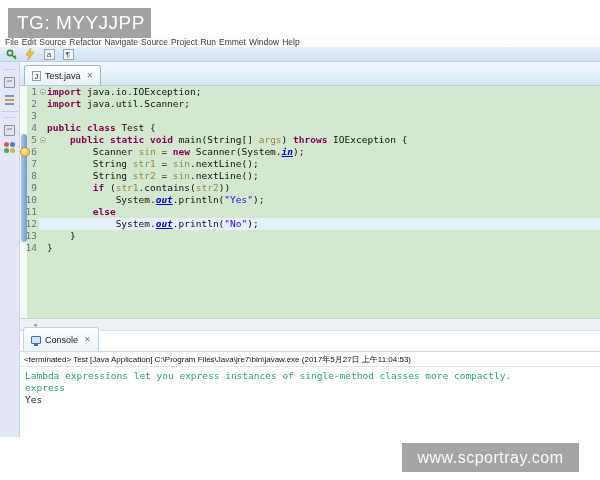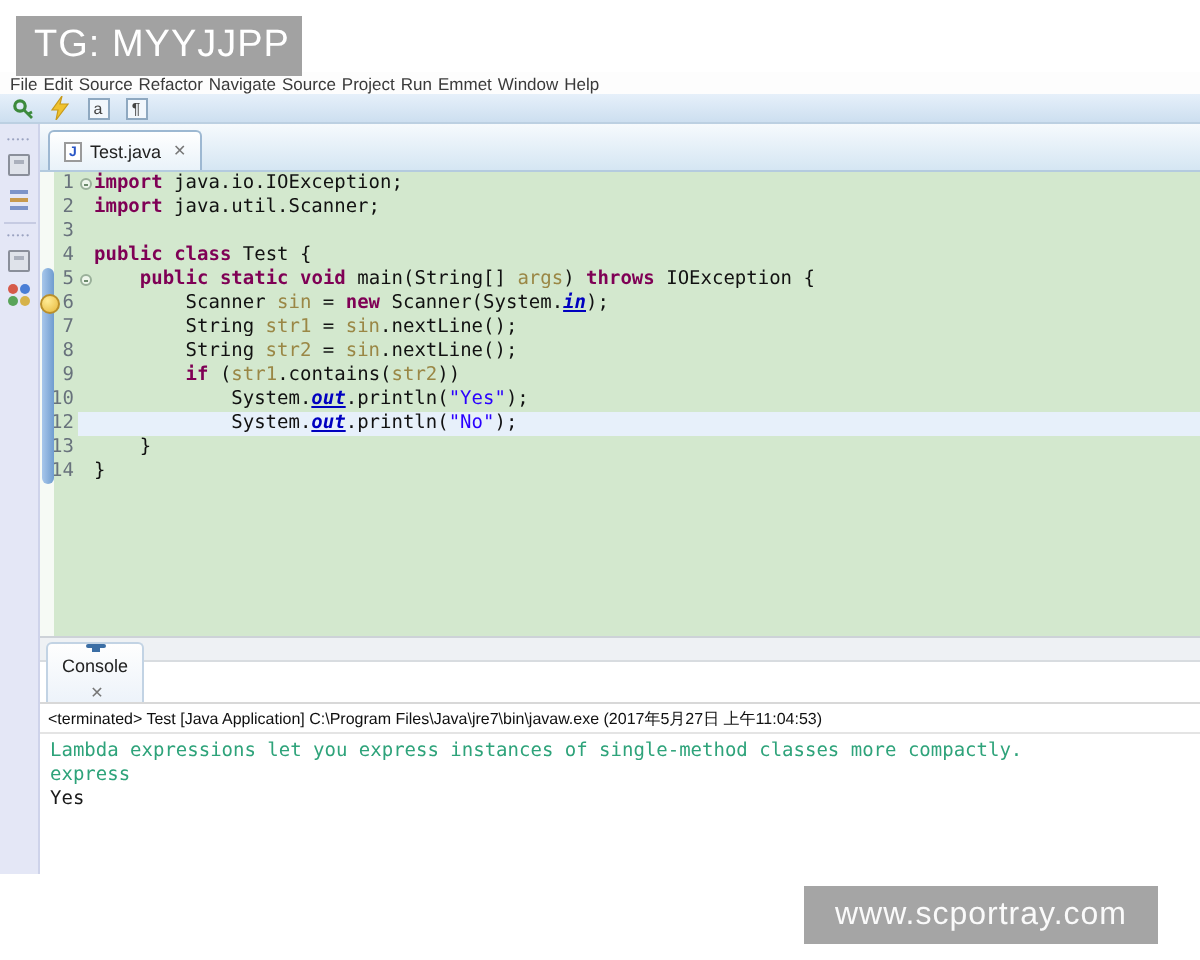--- a/index.html
+++ b/index.html
@@ -109,24 +109,24 @@
     height:13px; background:#eef1f4; border-top:1px solid #cdd2d8; border-bottom:1px solid #d8dce0;
     display:flex; align-items:center; padding-left:12px; color:#8a929c; font-size:6px;
   }
 
   
   .con-tabbar {
     height:21px; background:#ffffff; border-bottom:1px solid #d8d8d8;
     display:flex; align-items:flex-end; padding-left:3px;
   }
   .ctab {
-    height:30px; display:flex; align-items:center; gap:4px; padding:0 7px;
+    height:24px; display:flex; align-items:center; gap:4px; padding:0 7px;
     background:linear-gradient(#fefefe,#edf3fa);
     border:1px solid #c2d3e4; border-bottom:none; border-radius:3px 3px 0 0;
-    font-size:9px; color:#222;flex-direction:column;
+    font-size:9px; color:#222;
   }
   .monicon { width:10px; height:8px; border:1px solid #3b6ea5; background:#cfe4f7; position:relative; border-radius:1px; }
   .monicon::after { content:""; position:absolute; left:2px; bottom:-3px; width:4px; height:2px; background:#3b6ea5; }
   .con-status {
     height:13px; font-size:8px; color:#101010; padding:2px 0 12px 4px;
     border-bottom:1px solid #e4e4e4; white-space:nowrap; overflow:hidden; background:#fff;
   }
   .con-out {
     flex:1; background:#fff; padding:3px 0 0 5px;
     font-family:"DejaVu Sans Mono", monospace; font-size:9.5px; line-height:12px;
@@ -250,20 +250,25 @@
         <div class="crow">
           <span class="num">9</span>
           <span class="fold"></span>
           <span class="codetext"><span class="pl">        </span><span class="kw">if</span><span class="pl"> (</span><span class="var">str1</span><span class="pl">.contains(</span><span class="var">str2</span><span class="pl">))</span></span>
         </div>
         <div class="crow">
           <span class="num">10</span>
           <span class="fold"></span>
           <span class="codetext"><span class="pl">            System.</span><span class="fld">out</span><span class="pl">.println(</span><span class="str">"Yes"</span><span class="pl">);</span></span>
         </div>
+        <div class="crow">
+          <span class="num">11</span>
+          <span class="fold"></span>
+          <span class="codetext"><span class="pl">        </span><span class="kw">else</span></span>
+        </div>
         <div class="crow active">
           <span class="num">12</span>
           <span class="fold"></span>
           <span class="codetext"><span class="pl">            System.</span><span class="fld">out</span><span class="pl">.println(</span><span class="str">"No"</span><span class="pl">);</span></span>
         </div>
         <div class="crow">
           <span class="num">13</span>
           <span class="fold"></span>
           <span class="codetext"><span class="pl">    }</span></span>
         </div>

